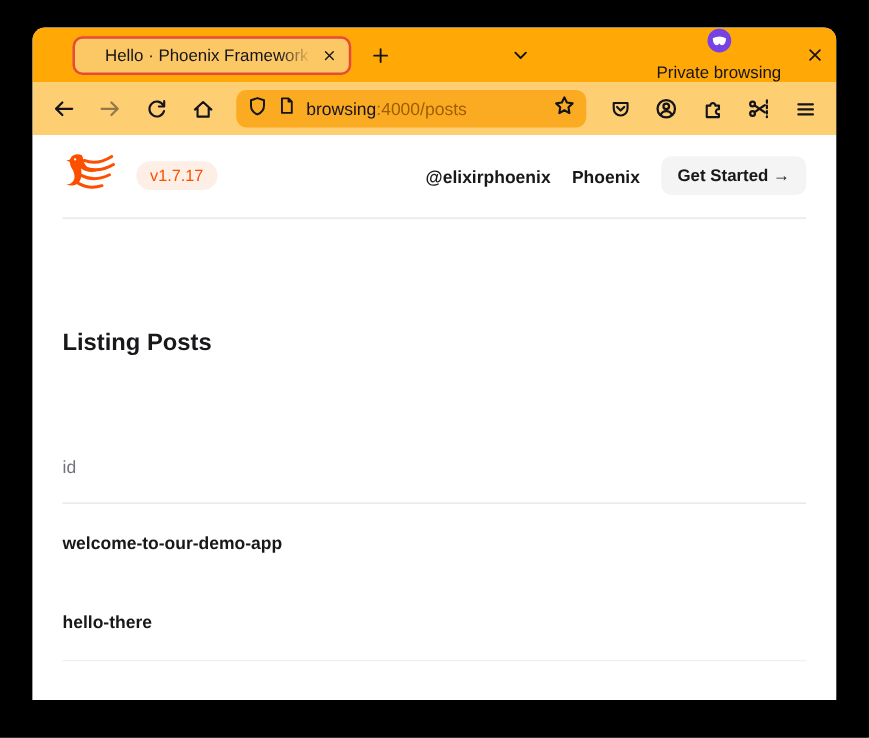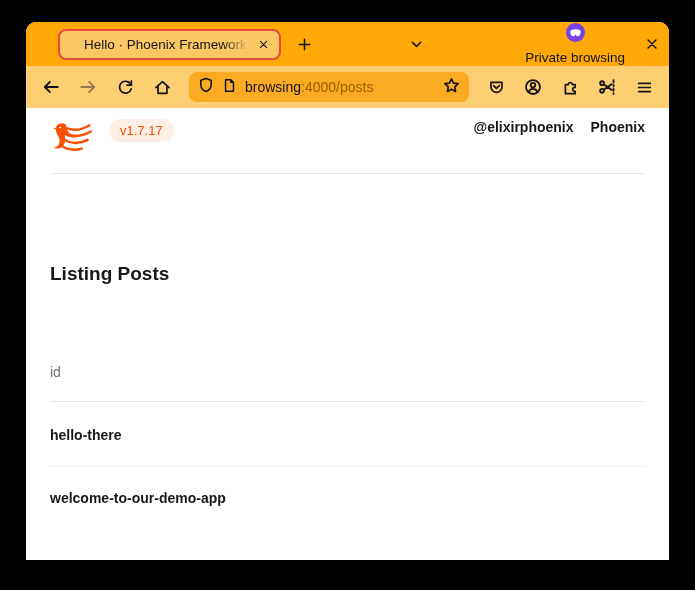--- a/index.html
+++ b/index.html
@@ -35,21 +35,21 @@
              padding:0 12px; gap:11px; flex:0 0 auto; }
   .nav-disabled { opacity:.45; }
   .urlbar { flex:1; height:30px; margin:0 3px; background:var(--urlbar); border-radius:8px;
             display:flex; align-items:center; padding:0 9px; gap:8px; }
   .url-text { flex:1; font-size:14px; white-space:nowrap; overflow:hidden; }
   .url-host { color:var(--ink); }
   .url-path { color:var(--url-path); }
 
   
   .content { flex:1; background:#fff; overflow:hidden; color:var(--page-ink); }
-  .site-header { margin:0 24px; padding:11px 0 12px; display:flex; align-items:flex-start;
+  .site-header { margin:0 24px; padding:11px 0 12px; display:flex; align-items:center;
                  border-bottom:1px solid var(--divider); }
   .version-badge { margin-left:15px; background:var(--badge-bg); color:var(--accent);
                    font-size:13px; font-weight:500; border-radius:999px; padding:4px 11px; }
   .site-nav { margin-left:auto; display:flex; align-items:center; gap:17px; }
   .nav-link { font-size:14px; font-weight:700; color:var(--page-ink); text-decoration:none; }
   .cta-btn { background:var(--btn-bg); border:none; border-radius:8px; padding:8px 13px;
              font-family:inherit; font-size:13.5px; font-weight:700; color:var(--page-ink); cursor:pointer; }
   .main { padding:0 24px; }
   .page-title { margin-top:90px; font-size:19px; line-height:20px; font-weight:700; }
   .table { margin-top:80px; }
@@ -184,27 +184,28 @@
             </g>
             <path fill="#fd4f00" d="M17 5 C11 2 5.5 6 6.5 12 C7.2 16.5 10.5 18.5 10.5 23.5 C10.5 27.5 7.5 30.5 3.5 30.5 C9.5 33 15 30 16.2 24.5 C16.8 21.7 16.6 19 16.2 16.5 C20 19.5 26 20.5 31 18.5 C26 18 21.5 16 19.5 12.5 C18.6 10.8 18.2 7.8 17 5 Z"></path>
             <path fill="#fd4f00" d="M8.2 8.2 L3.4 9.6 L8.4 11.4 Z"></path>
             <circle fill="#fff" cx="11" cy="8.6" r="1"></circle>
           </svg>
         </span>
         <span class="version-badge">v1.7.17</span>
         <nav class="site-nav">
           <a class="nav-link" href="#">@elixirphoenix</a>
           <a class="nav-link" href="#">Phoenix</a>
+          <button class="cta-btn">Get Started →</button>
         </nav>
       </header>
 
       <main class="main">
         <h1 class="page-title">Listing Posts</h1>
         <div class="table">
           <div class="th-id">id</div>
+          <div class="trow trow-2">welcome-to-our-demo-app</div>
           <div class="trow trow-1">hello-there</div>
-          <div class="trow trow-2">welcome-to-our-demo-app</div>
         </div>
       </main>
     </div>
 
   </div>
 </div>
 
 </body></html>

